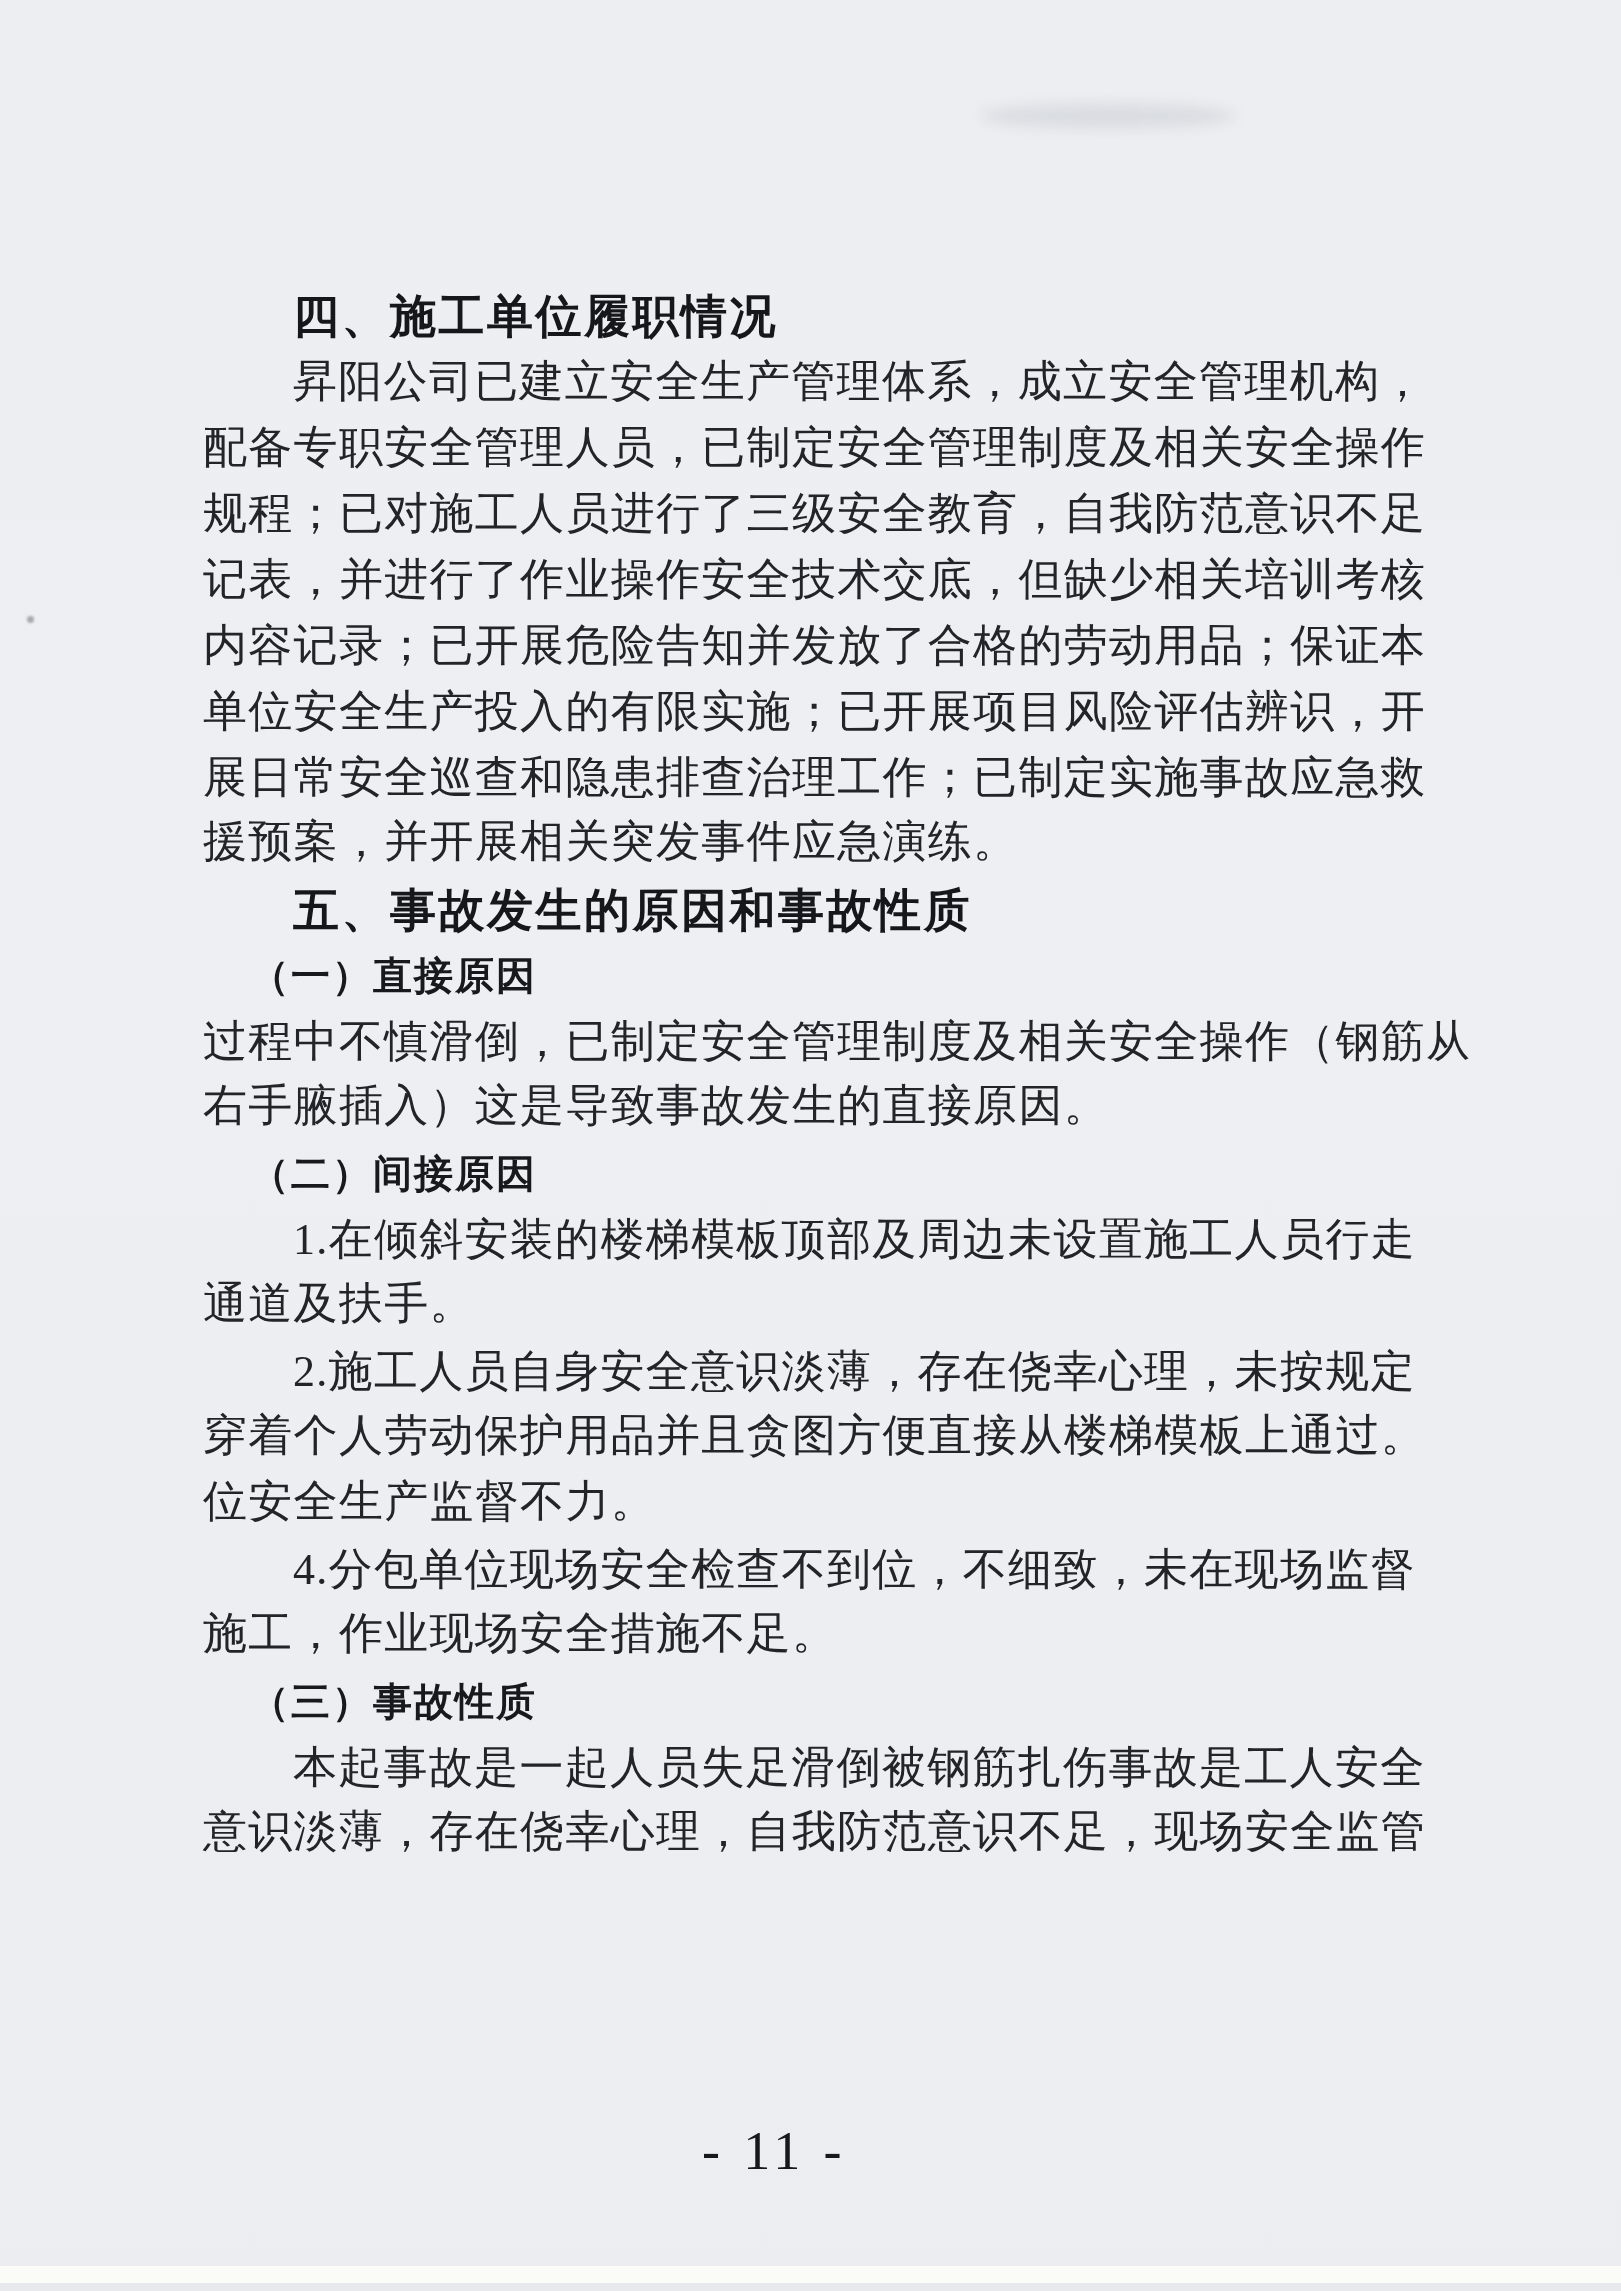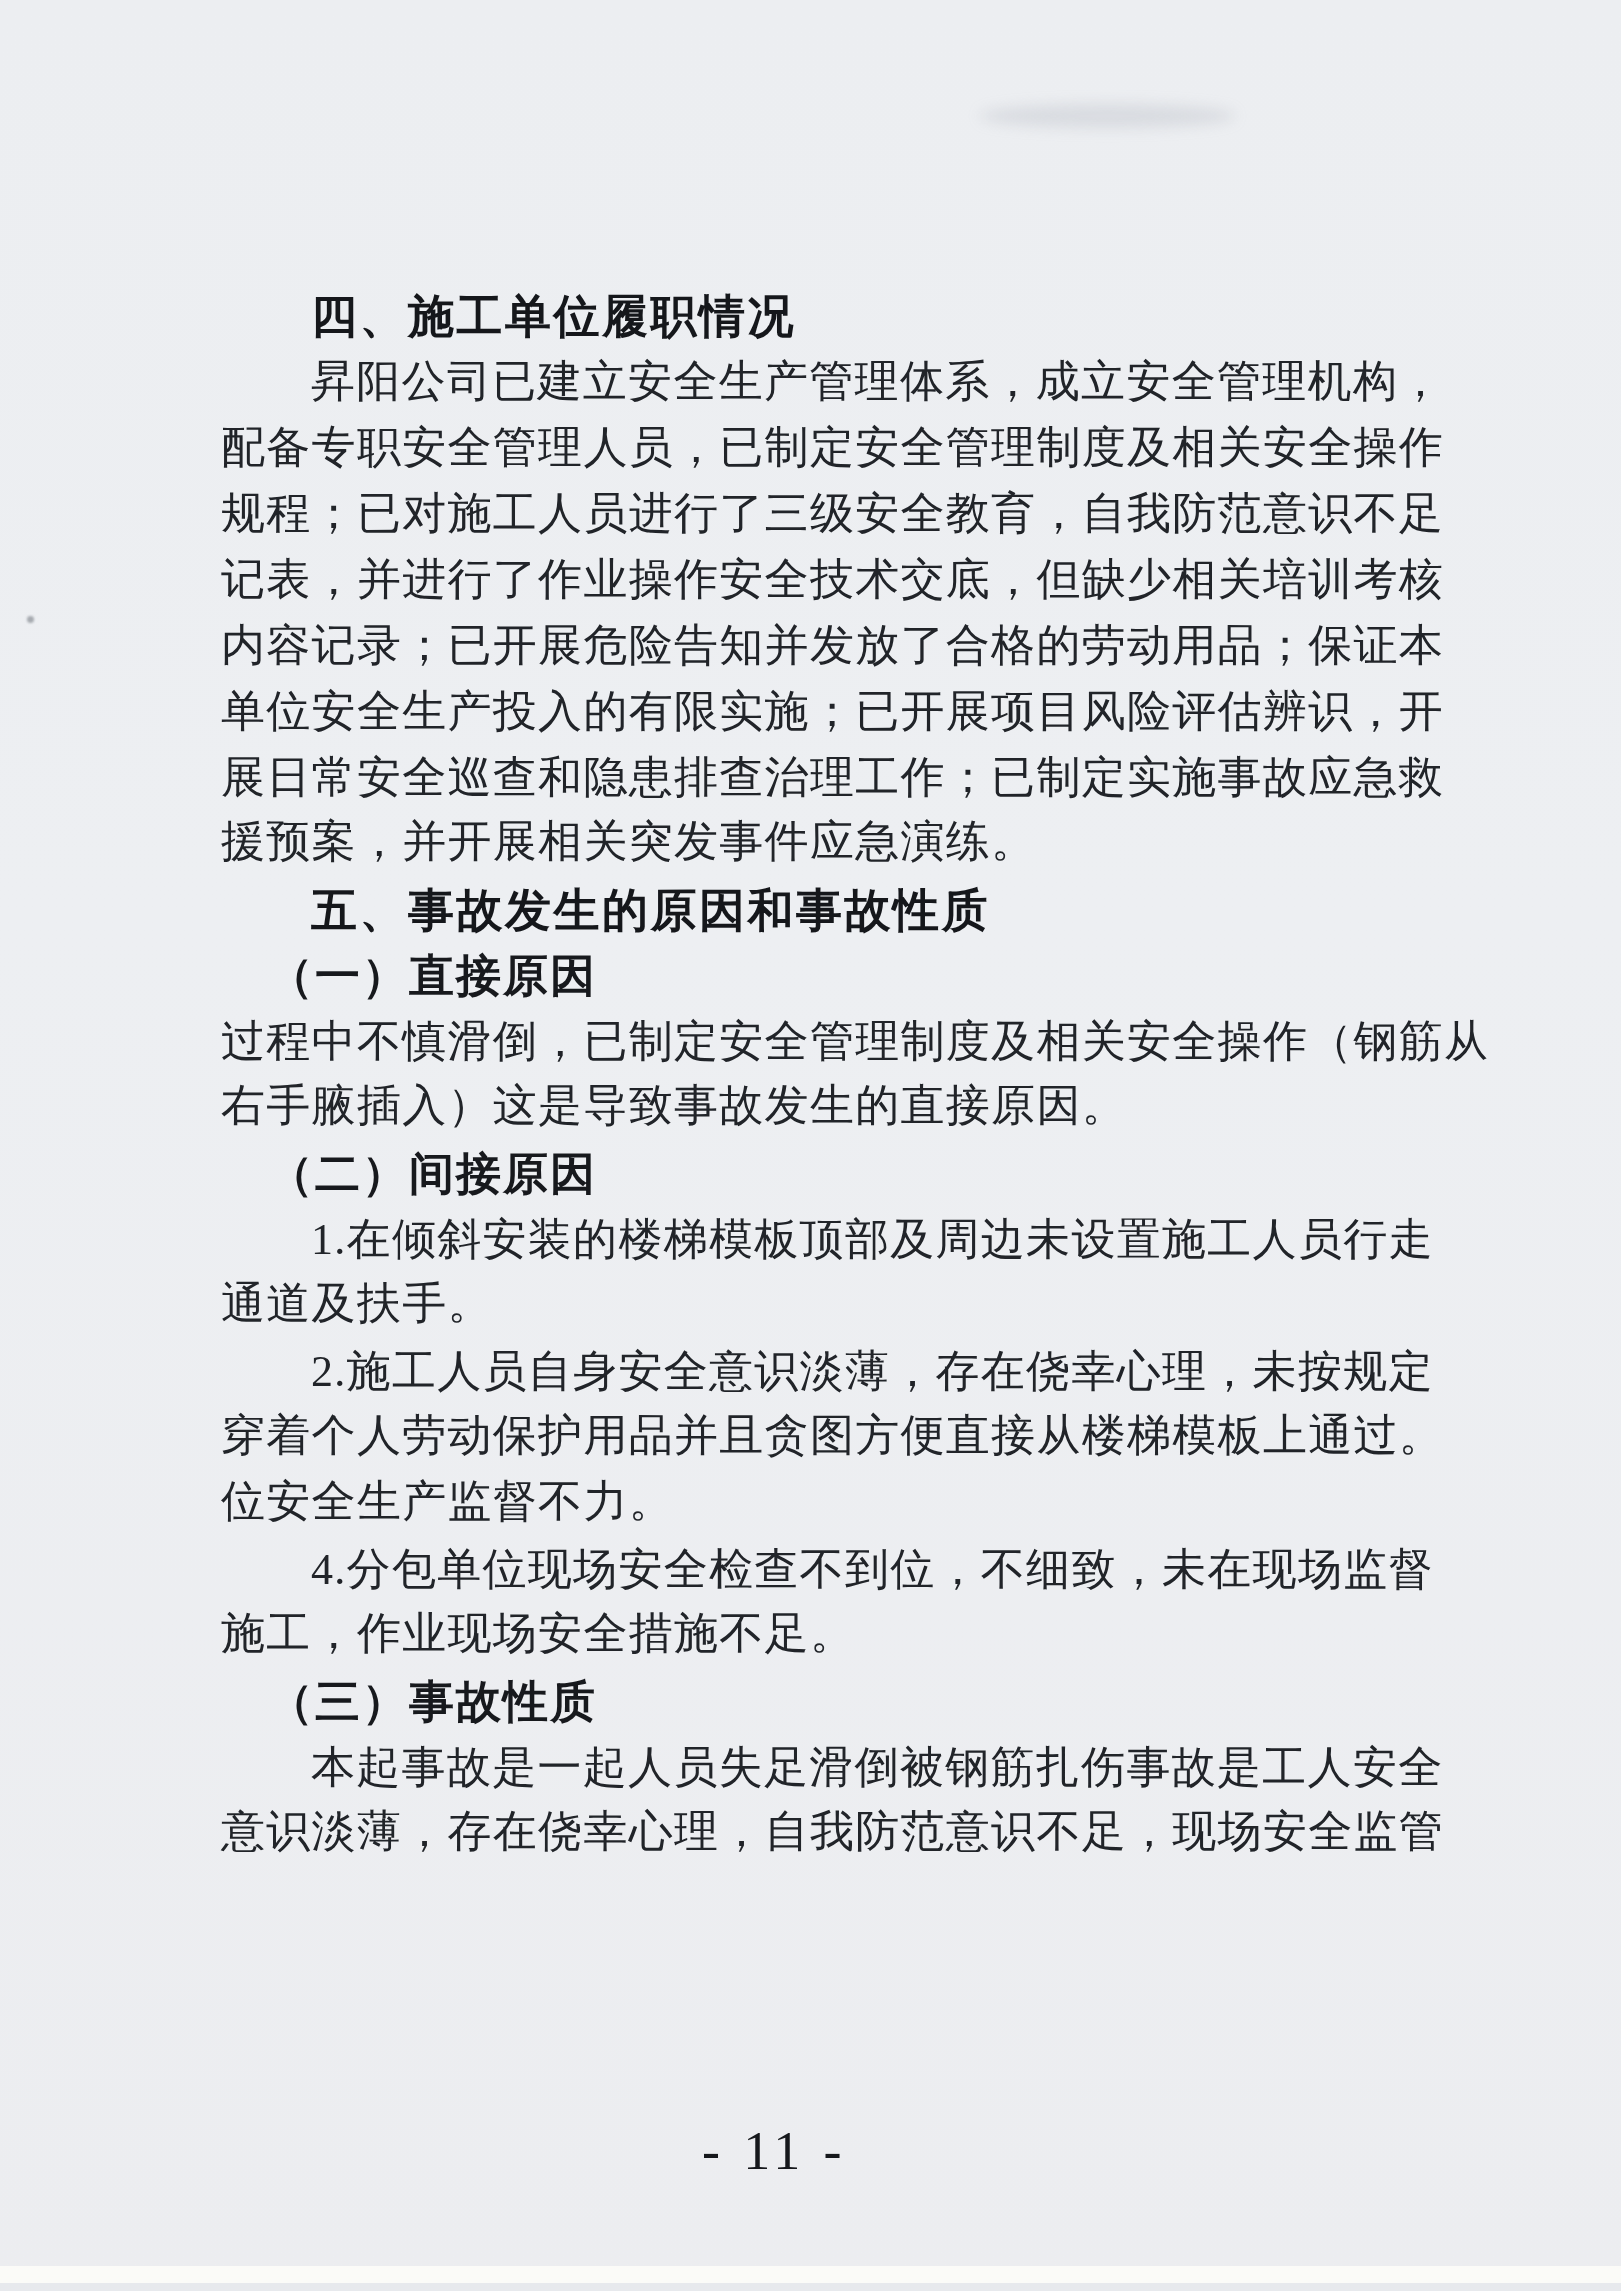--- a/index.html
+++ b/index.html
@@ -11,21 +11,21 @@
     position: relative;
     width: 1621px;
     height: 2292px;
     margin: 0 auto;
     background: linear-gradient(180deg, #eceef1 0%, #edeff2 40%, #ecedf0 100%);
     overflow: hidden;
     font-family: "Liberation Serif", "DejaVu Serif", serif;
   }
   .doc-content {
     position: absolute;
-    left: 221px;
+    left: 203px;
     top: 283px;
     width: 1181px;
   }
   .line {
     font-size: 44px;
     line-height: 66px;
     height: 66px;
     letter-spacing: 1.3px;
     text-align: justify;
     text-align-last: justify;
@@ -39,21 +39,21 @@
     font-weight: 700;
     font-size: 46px;
     letter-spacing: 2.5px;
     color: #15171b;
     text-align: left;
     text-align-last: auto;
     padding-left: 90px;
   }
   .line.h2 {
     font-weight: 700;
-    font-size: 45px;
+    font-size: 39px;
     letter-spacing: 2px;
     color: #17191d;
     text-align: left;
     text-align-last: auto;
     padding-left: 47px;
   }
   .page-number {
     position: absolute;
     left: 702px;
     top: 2120px;

